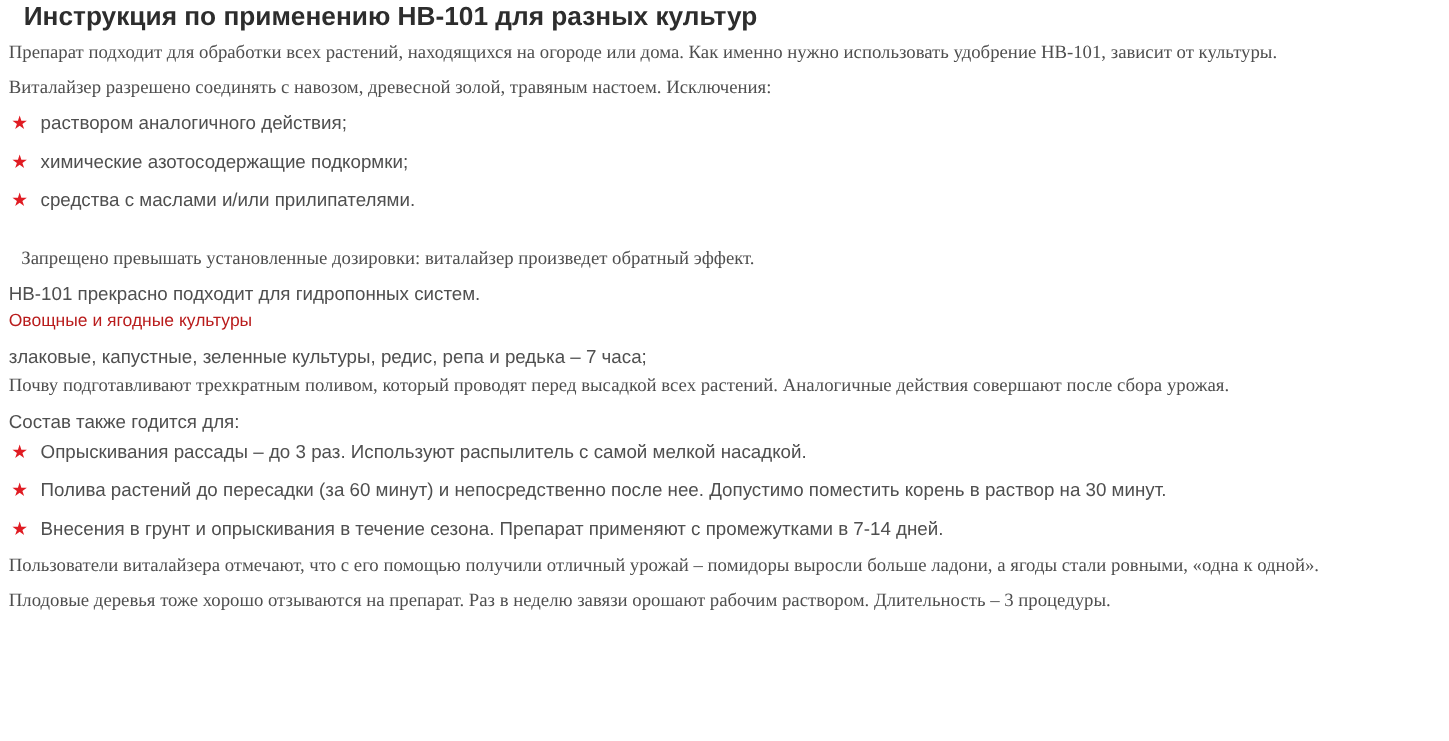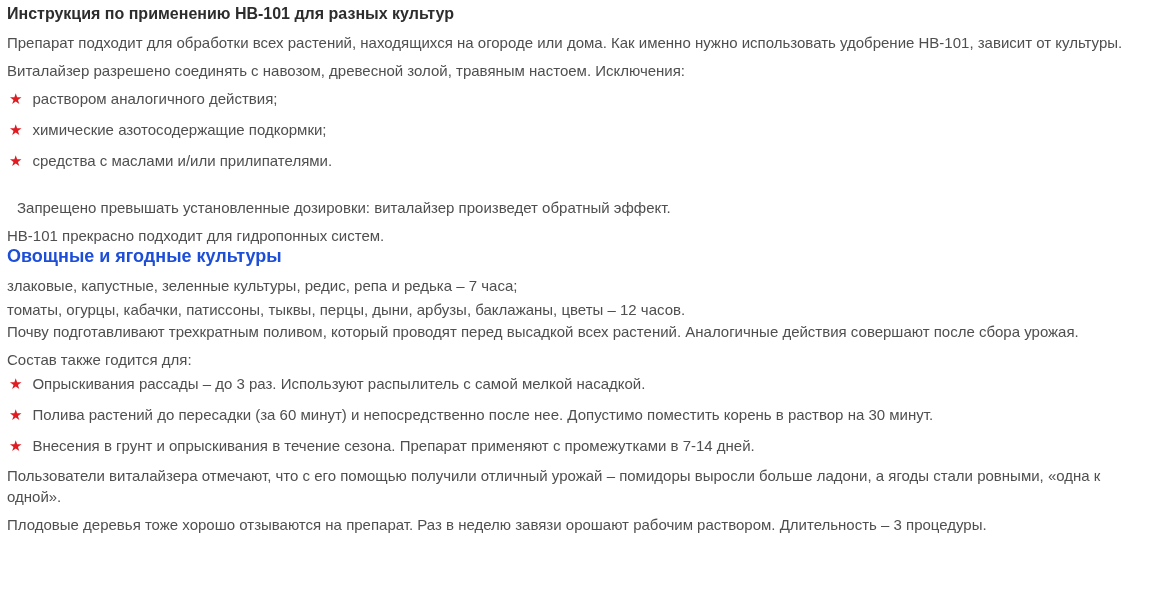--- a/index.html
+++ b/index.html
@@ -13,36 +13,37 @@
     font-size: 15px;
   }
   .page {
     width: 1159px;
     min-height: 593px;
     box-sizing: border-box;
     padding: 2px 12px 10px 7px;
     background: #ffffff;
   }
   h1.title {
-    font-size: 16px;
+    font-size: 21px;
     line-height: 19px;
     color: #2d2d2d;
     font-weight: bold;
-    margin: 2px 0 9px 0;
+    margin: 2px 0 9px 12px;
   }
   h2.subtitle {
-    font-size: 18px;
+    font-size: 14px;
     line-height: 19px;
-    color: #1d4ed8;
-    font-weight: bold;
+    color: #b91c1c;
+    font-weight: normal;
     margin: 0 0 9px 0;
   }
   p.para {
     margin: 0 0 7px 0;
     line-height: 21px;
+    font-family: Liberation Serif, serif;
   }
   p.para-tight {
     margin: 0 0 1px 0;
     line-height: 21px;
   }
   p.para-small {
     margin: 0 0 3px 0;
     line-height: 21px;
   }
   p.para-gap-top {
@@ -100,21 +101,20 @@
   <p class="para para-gap-top">Запрещено превышать установленные дозировки: виталайзер произведет обратный эффект.</p>
 
   <p class="para-tight">НВ-101 прекрасно подходит для гидропонных систем.</p>
 
   <h2 class="subtitle">Овощные и ягодные культуры</h2>
 
 
 
   <p class="para-small">злаковые, капустные, зеленные культуры, редис, репа и редька – 7 часа;</p>
 
-  <p class="para-tight">томаты, огурцы, кабачки, патиссоны, тыквы, перцы, дыни, арбузы, баклажаны, цветы – 12 часов.</p>
 
   <p class="para">Почву подготавливают трехкратным поливом, который проводят перед высадкой всех растений. Аналогичные действия совершают после сбора урожая.</p>
 
   <p class="para-small">Состав также годится для:</p>
 
   <ul class="star-list">
     <li>
       <span class="star">★</span>
       <span>Опрыскивания рассады – до 3 раз. Используют распылитель с самой мелкой насадкой.</span>
     </li>

